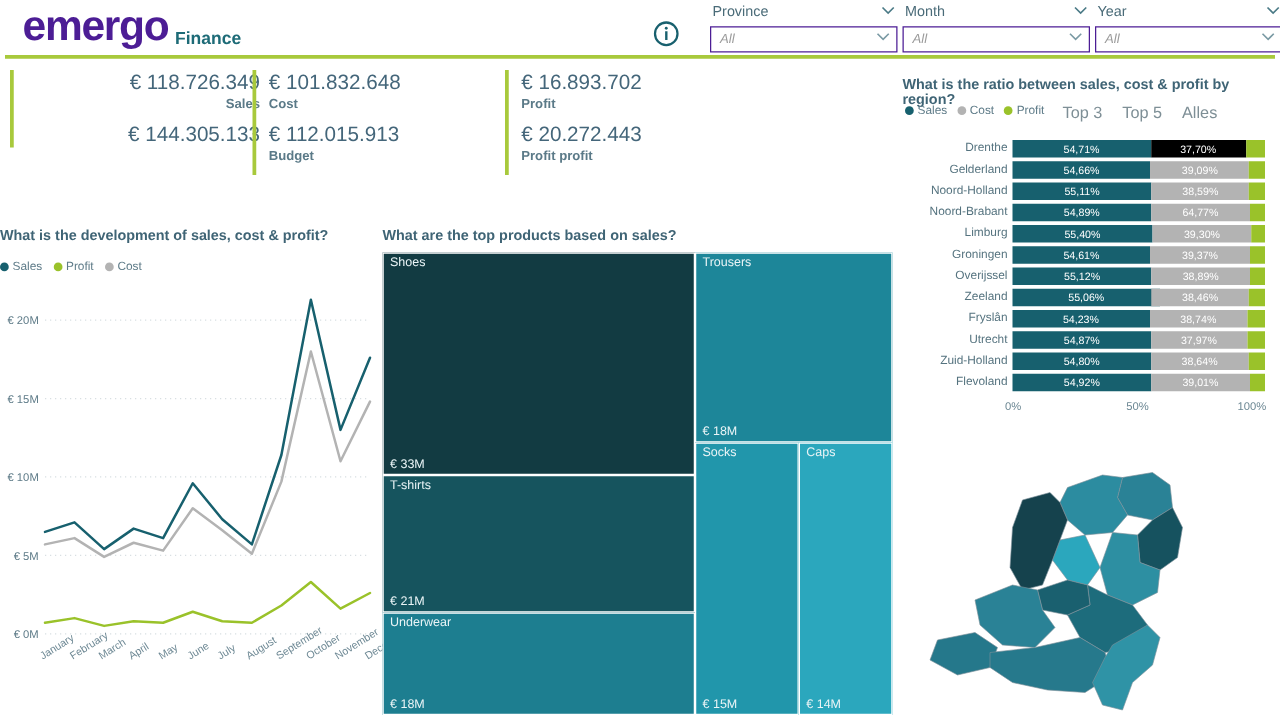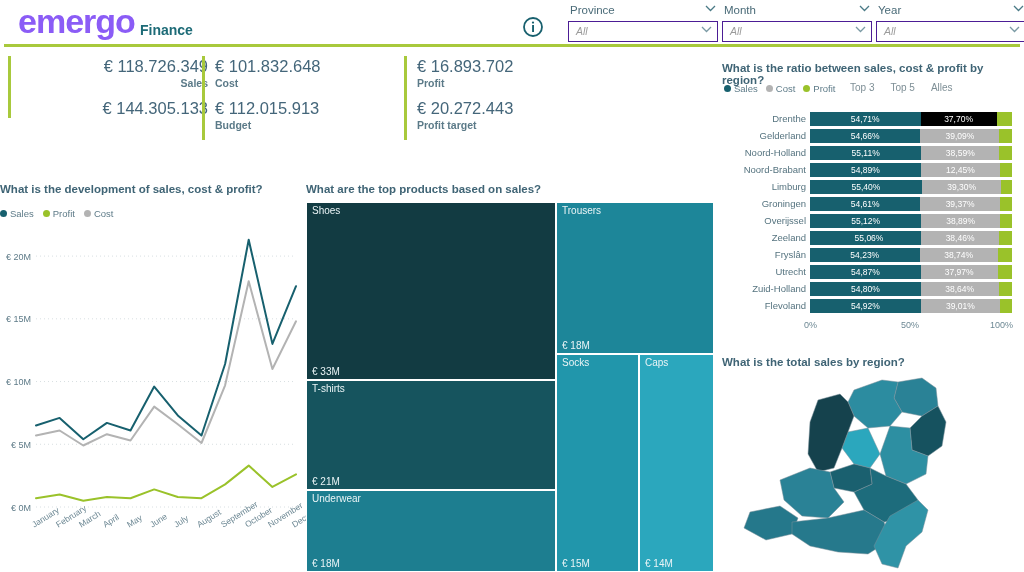--- a/index.html
+++ b/index.html
@@ -8,21 +8,21 @@
     background: #ffffff;
     font-family: "Liberation Sans", sans-serif;
     color: #3b5563;
     overflow: hidden;
   }
   .page { position: relative; width: 1024px; height: 572px; }
 
   
   .header { position: absolute; left: 0; top: 0; width: 1024px; height: 46px; }
   .logo { position: absolute; left: 18px; top: 2px; font-size: 34px; font-weight: 700;
-          color: #8b5cf6; letter-spacing: -1px; line-height: 38px; }
+          color: #4c1d95; letter-spacing: -1px; line-height: 38px; }
   .logo-sub { position: absolute; left: 140px; top: 22px; font-size: 14px; font-weight: 700;
               color: #1d6b77; }
   .header-rule { position: absolute; left: 4px; top: 44px; width: 1016px; height: 3px;
                  background: #a8c93c; }
 
   .info-icon { position: absolute; left: 522px; top: 16px; width: 22px; height: 22px; }
 
   .filter { position: absolute; top: 0px; width: 150px; }
   .filter-label { position: relative; font-size: 11.5px; color: #4a6b78; font-weight: 400;
                   padding: 4px 2px 2px 2px; }
@@ -59,21 +59,21 @@
   .tile { position: absolute; overflow: hidden; border: 1px solid #ffffff; }
   .tile-name { position: absolute; left: 5px; top: 2px; font-size: 10px; color: #eaf4f6;
                white-space: nowrap; }
   .tile-val { position: absolute; left: 5px; bottom: 2px; font-size: 10px; color: #eaf4f6;
               white-space: nowrap; }
 
   
   .ratiopanel { position: absolute; left: 722px; top: 62px; width: 302px; height: 290px; }
   .ratio-legend { position: absolute; left: 2px; top: 21px; display: flex; gap: 8px; align-items: center; }
   .ratio-btns { position: absolute; left: 128px; top: 20px; display: flex; gap: 16px; }
-  .rbtn { font-size: 10px; color: #7e8f96; cursor: pointer; }
+  .rbtn { font-size: 13px; color: #7e8f96; cursor: pointer; }
   .bars { position: absolute; left: 0; top: 50px; width: 302px; height: 204px; }
   .barrow { position: absolute; left: 0; width: 302px; height: 14px; }
   .barlab { position: absolute; left: 0; top: 0; width: 84px; text-align: right;
             font-size: 9.5px; color: #55737f; line-height: 14px; }
   .bartrack { position: absolute; left: 88px; top: 0; width: 202px; height: 14px; }
   .seg { position: absolute; top: 0; height: 14px; font-size: 8.5px; color: #ffffff;
          text-align: center; line-height: 14px; }
   .axis { position: absolute; left: 88px; top: 258px; width: 202px; height: 14px; }
   .atick { position: absolute; font-size: 9px; color: #6d8894; }
 
@@ -167,21 +167,21 @@
     <div class="kpi" style="left:202px;">
       <div class="kpi-val">€ 101.832.648</div>
       <div class="kpi-lab">Cost</div>
       <div class="kpi-val">€ 112.015.913</div>
       <div class="kpi-lab">Budget</div>
     </div>
     <div class="kpi" style="left:404px;">
       <div class="kpi-val">€ 16.893.702</div>
       <div class="kpi-lab">Profit</div>
       <div class="kpi-val">€ 20.272.443</div>
-      <div class="kpi-lab">Profit target</div>
+      <div class="kpi-lab">Profit profit</div>
     </div>
   </div>
 
   <div class="linepanel">
     <div class="ptitle">What is the development of sales, cost &amp; profit?</div>
     <div class="legend">
       <span class="lg">
         <span class="dot" style="background:#17606e"></span>
         <span>Sales</span>
       </span>
@@ -298,21 +298,21 @@
           <div class="bartrack">
             <div class="seg" style="left: 0px; width: 111.322px; background: rgb(23, 96, 110);">55,11%</div>
             <div class="seg" style="left: 111.322px; width: 77.9518px; background: rgb(179, 179, 179);">38,59%</div>
             <div class="seg" style="left: 189.274px; width: 12.726px; background: rgb(154, 194, 42);"></div>
           </div>
         </div>
         <div class="barrow" style="top: 51px;">
           <div class="barlab">Noord-Brabant</div>
           <div class="bartrack">
             <div class="seg" style="left: 0px; width: 110.878px; background: rgb(23, 96, 110);">54,89%</div>
-            <div class="seg" style="left: 110.878px; width: 78.982px; background: rgb(179, 179, 179);">12,45%</div>
+            <div class="seg" style="left: 110.878px; width: 78.982px; background: rgb(179, 179, 179);">64,77%</div>
             <div class="seg" style="left: 189.86px; width: 12.1402px; background: rgb(154, 194, 42);"></div>
           </div>
         </div>
         <div class="barrow" style="top: 68px;">
           <div class="barlab">Limburg</div>
           <div class="bartrack">
             <div class="seg" style="left: 0px; width: 111.908px; background: rgb(23, 96, 110);">55,40%</div>
             <div class="seg" style="left: 111.908px; width: 79.386px; background: rgb(179, 179, 179);">39,30%</div>
             <div class="seg" style="left: 191.294px; width: 10.706px; background: rgb(154, 194, 42);"></div>
           </div>
@@ -375,21 +375,20 @@
         </div>
       </div>
     <div class="axis" id="ratio-axis">
         <span class="atick" style="left: -6px;">0%</span>
         <span class="atick" style="left: 91px;">50%</span>
         <span class="atick" style="left: 180px;">100%</span>
       </div>
   </div>
 
   <div class="mappanel">
-    <div class="ptitle">What is the total sales by region?</div>
     <div class="mapwrap">
       <svg viewBox="0 0 302 196" width="302" height="196" id="nl-map">
           <path d="M176,6 L200,2 L214,12 L216,30 L200,40 L180,36 L172,22 Z" fill="#2a8296" stroke="#7d909a" stroke-width="0.5"></path>
           <path d="M132,14 L160,4 L176,6 L172,22 L180,36 L168,50 L146,52 L132,40 L126,26 Z" fill="#2c8ca0" stroke="#7d909a" stroke-width="0.5"></path>
           <path d="M200,40 L216,30 L224,46 L220,70 L206,80 L190,74 L188,52 Z" fill="#16525f" stroke="#7d909a" stroke-width="0.5"></path>
           <path d="M168,50 L188,52 L190,74 L206,80 L204,98 L184,108 L164,100 L158,78 Z" fill="#2d8fa2" stroke="#7d909a" stroke-width="0.5"></path>
           <path d="M126,56 L146,52 L158,78 L148,92 L132,88 L120,72 Z" fill="#2ba7bd" stroke="#7d909a" stroke-width="0.5"></path>
           <path d="M148,92 L164,100 L184,108 L196,124 L188,142 L162,146 L142,134 L132,116 L150,108 Z" fill="#1d6c7c" stroke="#7d909a" stroke-width="0.5"></path>
           <path d="M108,96 L132,88 L148,92 L150,108 L132,116 L112,112 Z" fill="#1a606f" stroke="#7d909a" stroke-width="0.5"></path>
           <path d="M96,24 L118,18 L126,26 L132,40 L126,56 L120,72 L112,92 L96,96 L86,78 L88,46 Z" fill="#15424d" stroke="#7d909a" stroke-width="0.5"></path>

